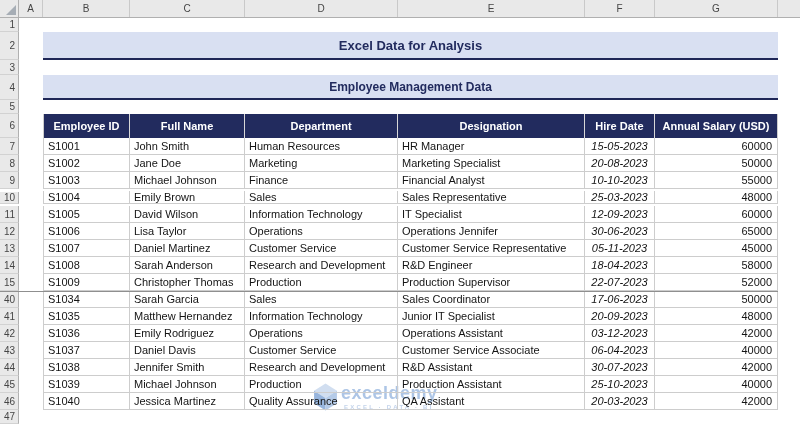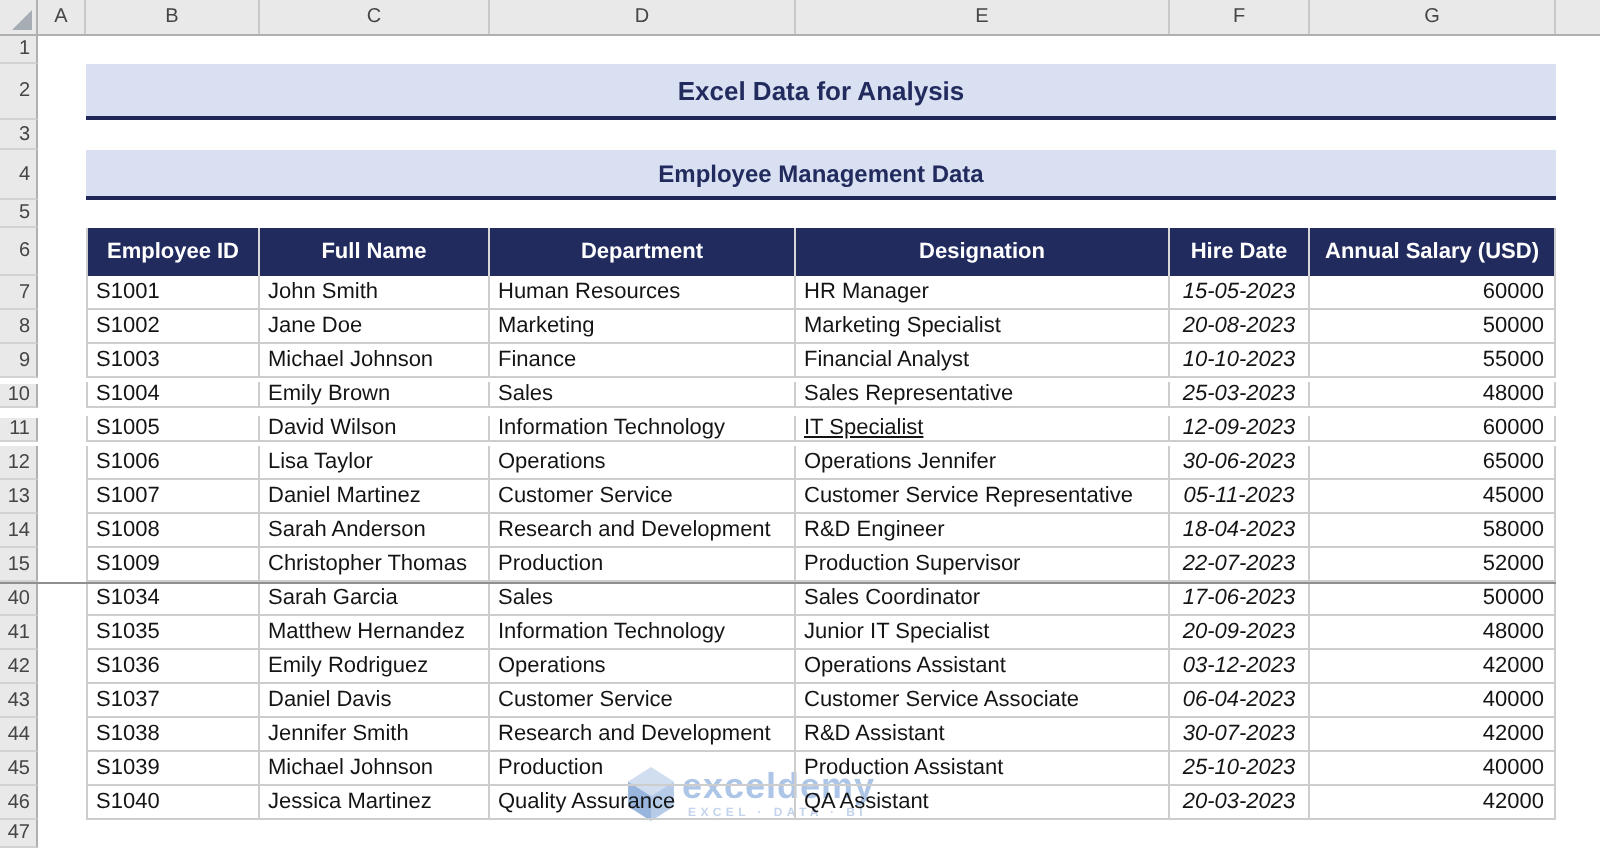--- a/index.html
+++ b/index.html
@@ -185,27 +185,27 @@
         <div class="gutter-cell">10</div>
         <div class="colA-spacer"></div>
         <div class="data-cell first" style="width: 87px;">S1004</div>
         <div class="data-cell" style="width: 115px;">Emily Brown</div>
         <div class="data-cell" style="width: 153px;">Sales</div>
         <div class="data-cell" style="width: 187px;">Sales Representative</div>
         <div class="data-cell center" style="width: 70px;">25-03-2023</div>
         <div class="data-cell right" style="width: 123px;">48000</div>
         <div class="right-filler"></div>
       </div>
-      <div class="sheet-row" style="height: 17px; align-items: center;">
+      <div class="sheet-row" style="height: 17px;">
         <div class="gutter-cell">11</div>
         <div class="colA-spacer"></div>
         <div class="data-cell first" style="width: 87px;">S1005</div>
         <div class="data-cell" style="width: 115px;">David Wilson</div>
         <div class="data-cell" style="width: 153px;">Information Technology</div>
-        <div class="data-cell" style="width: 187px; text-decoration: underline;">IT Specialist</div>
+        <div class="data-cell" style="width: 187px;">IT Specialist</div>
         <div class="data-cell center" style="width: 70px;">12-09-2023</div>
         <div class="data-cell right" style="width: 123px;">60000</div>
         <div class="right-filler"></div>
       </div>
       <div class="sheet-row" style="height: 17px;">
         <div class="gutter-cell">12</div>
         <div class="colA-spacer"></div>
         <div class="data-cell first" style="width: 87px;">S1006</div>
         <div class="data-cell" style="width: 115px;">Lisa Taylor</div>
         <div class="data-cell" style="width: 153px;">Operations</div>

